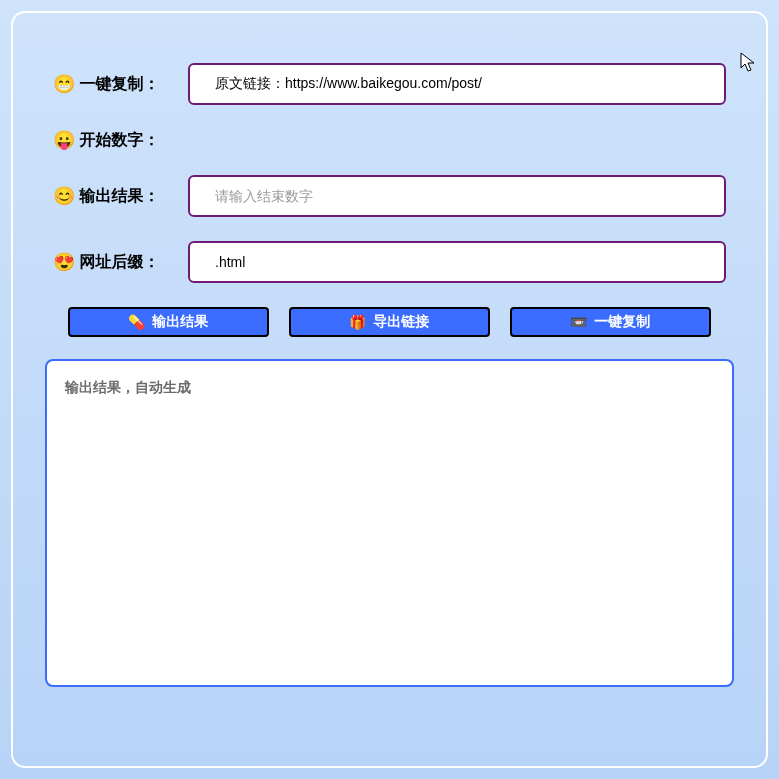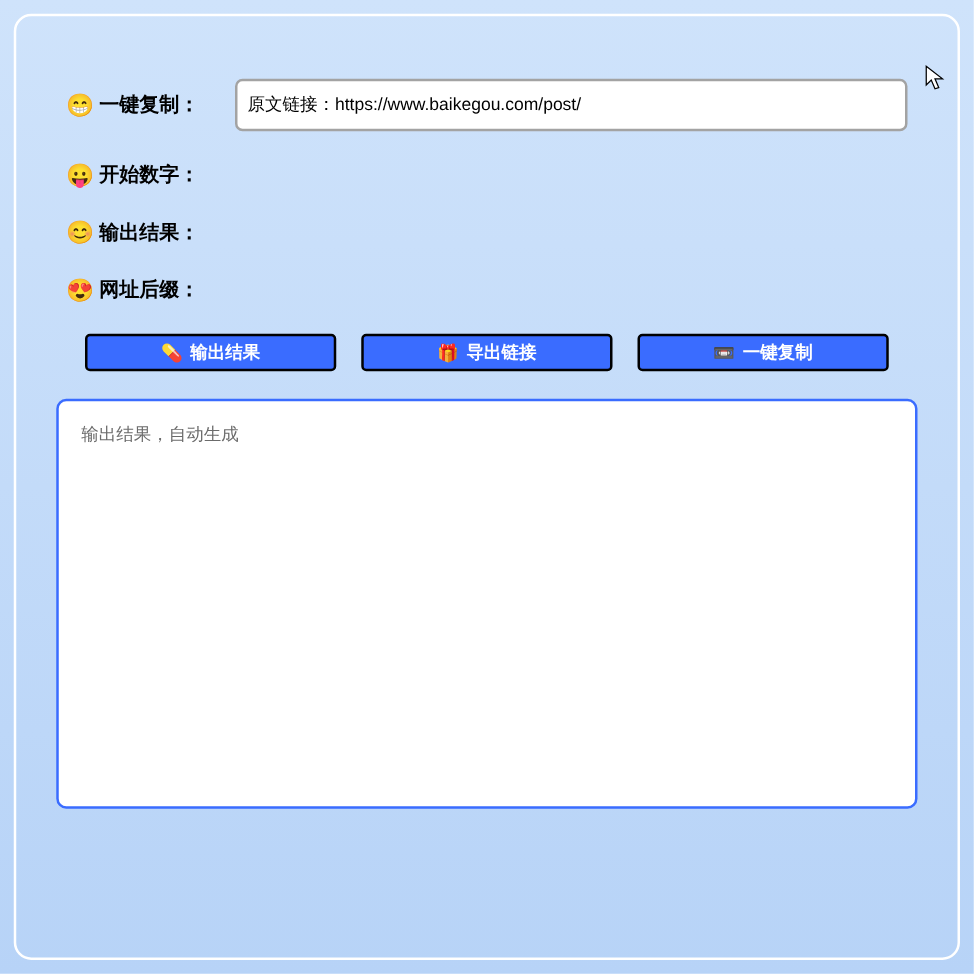--- a/index.html
+++ b/index.html
@@ -27,24 +27,24 @@
   width: 135px;
   font-size: 16px;
   font-weight: 700;
   color: #000;
   user-select: none;
 }
 .emoji { font-size: 18px; margin-right: 4px; }
 .input {
   flex: 1;
   height: 42px;
-  border: 2px solid #a3a3a3;
+  border: 2px solid #701a75;
   border-radius: 6px;
   background: #fff;
-  padding: 0 8px;
+  padding: 0 25px;
   font-size: 14px;
   color: #000;
   outline: none;
 }
 .input::placeholder { color: #9a9a9a; }
 
 .btn-row {
   display: flex;
   gap: 20px;
   padding: 0 55px;
@@ -73,20 +73,21 @@
   height: 328px;
   border: 2px solid #3a6cff;
   border-radius: 8px;
   background: #fff;
   padding: 18px 18px;
   font-size: 14px;
   color: #6b6b6b;
   resize: none;
   outline: none;
   font-family: inherit;
+  font-weight: bold;
 }
 .output::placeholder { color: #6b6b6b; }
 
 .cursor {
   position: absolute;
   left: 740px; top: 52px;
   width: 16px; height: 22px;
   pointer-events: none;
 }
 </style>
@@ -109,27 +110,29 @@
         <span class="emoji">😛</span>
         <span>开始数字：</span>
       </div>
     </div>
 
     <div class="form-row">
       <div class="label">
         <span class="emoji">😊</span>
         <span>输出结果：</span>
       </div>
+      <input class="input" placeholder="请输入结束数字" style="">
     </div>
 
     <div class="form-row">
       <div class="label">
         <span class="emoji">😍</span>
         <span>网址后缀：</span>
       </div>
+      <input class="input" value=".html" style="">
     </div>
 
   </div>
 
   <div class="btn-row">
     <div class="btn">
       <span class="bico">💊</span>
       <span>输出结果</span>
     </div>
     <div class="btn">

